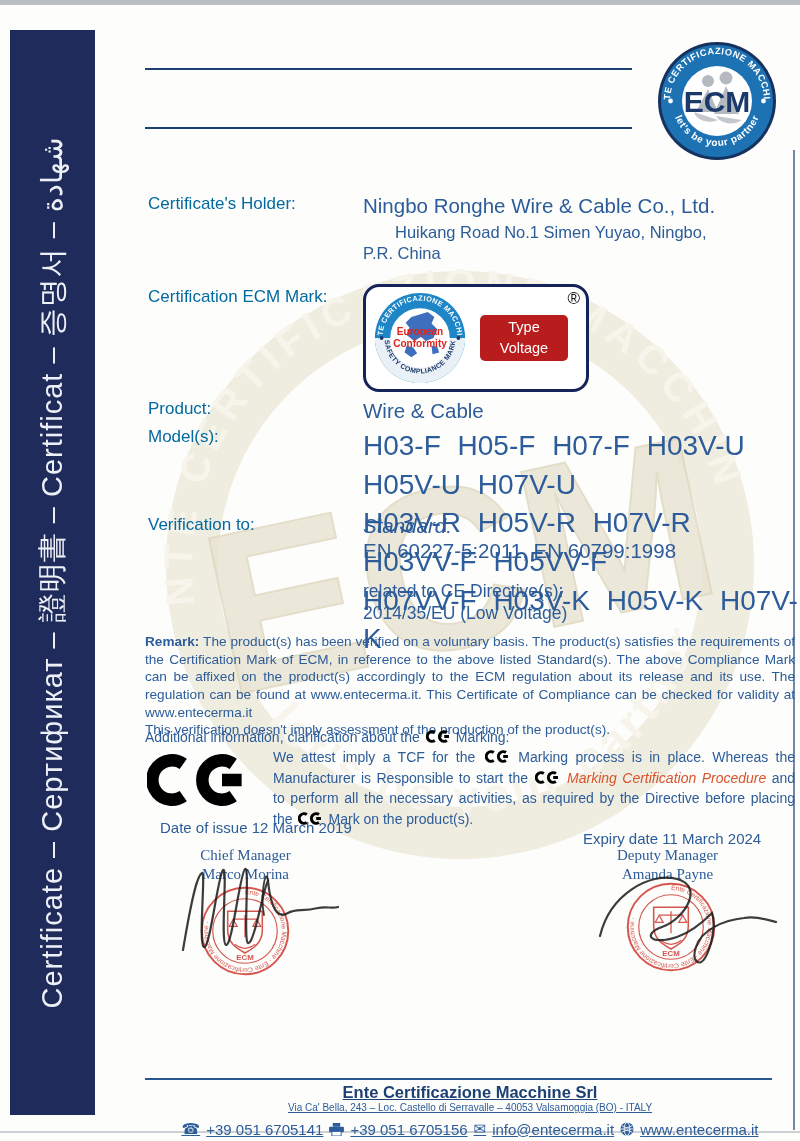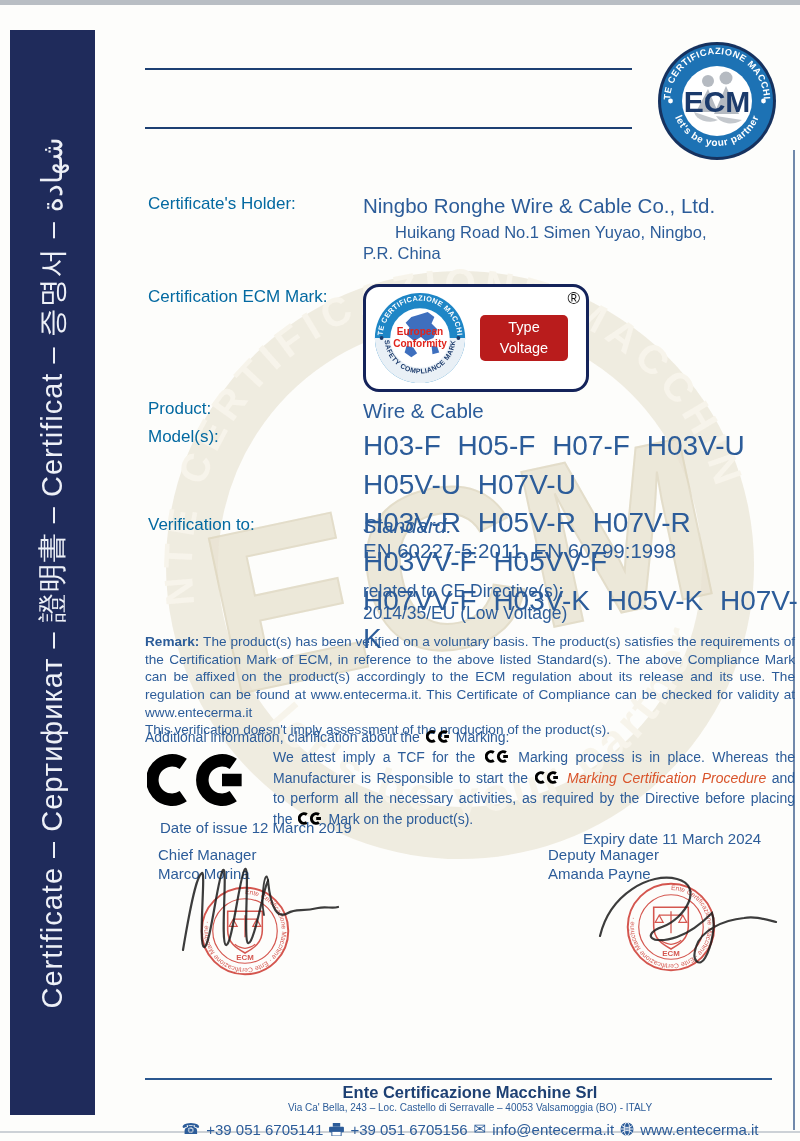--- a/index.html
+++ b/index.html
@@ -24,24 +24,24 @@
   .models{font-size:28px;color:#2c5c99;line-height:1.38;word-spacing:9px;}
   .small-b{font-size:17.5px;color:#2c5c99;line-height:1.32;}
   .remark{left:145px;top:633px;width:650px;font-size:13.6px;color:#2c5c99;text-align:justify;line-height:1.3;}
   .remark b{font-weight:bold;}
   .ce-head{left:145px;top:729px;width:650px;font-size:14px;color:#2c5c99;}
   .ce-par{left:145px;top:747px;width:650px;font-size:14px;color:#2c5c99;text-align:justify;line-height:1.47;}
   .ce-big{float:left;margin:2px 26px 18px 2px;}
   .red-it{color:#d9542b;font-style:italic;}
   .ce-s{height:13px;vertical-align:-1px;margin:0 2px;}
   .dates{font-size:15px;color:#2c5c99;}
-  .sig-block{width:175px;text-align:left;font-size:15px;color:#2c5c99;line-height:1.25;}
+  .sig-block{width:175px;text-align:center;font-size:15px;color:#2c5c99;line-height:1.25;font-family:Liberation Serif, serif;}
   
   .foot-line{left:145px;top:1078px;width:627px;height:2px;background:#2a578f;}
-  .foot{left:145px;width:650px;text-align:center;color:#2c5c99;}
+  .foot{left:145px;width:650px;text-align:center;color:#2c5c99;text-decoration:underline;}
   .foot-co{top:1083px;font-size:16.5px;font-weight:bold;color:#1d4073;}
   .foot-ad{top:1102px;font-size:10px;}
   .foot-ct{top:1120px;font-size:15px;display:flex;justify-content:center;align-items:center;gap:6px;}
   .foot-ct .ic{font-size:15px;}
   .wm{left:150px;top:250px;z-index:0;}
   .content{z-index:2;}
   svg text{font-family:"Liberation Sans",sans-serif;}
 </style>
 </head>
 <body>
@@ -191,21 +191,21 @@
       <span>Mark on the product(s).</span>
     </div>
 
     <div class="abs dates" style="left:160px;top:819px;">Date of issue 12 March 2019</div>
     <div class="abs dates" style="left:583px;top:819px;margin-top:11px;">Expiry date 11 March 2024</div>
 
     <div class="abs sig-block" style="left:158px;top:846px;">
       <div>Chief Manager</div>
       <div>Marco Morina</div>
     </div>
-    <div class="abs sig-block" style="left:548px;top:846px;">
+    <div class="abs sig-block" style="left:580px;top:846px;">
       <div>Deputy Manager</div>
       <div>Amanda Payne</div>
     </div>
 
     <svg class="abs" style="left:186px;top:872px;" width="118" height="118" viewBox="0 0 150 150">
       <g stroke="#cf4038" fill="none" opacity="0.88">
         <circle cx="75" cy="75" r="55" stroke-width="2.5"></circle>
         <circle cx="75" cy="75" r="41" stroke-width="1.5"></circle>
         <defs>
             <path id="st1" d="M 75,28 A 47,47 0 1 1 74.9,28"></path>

